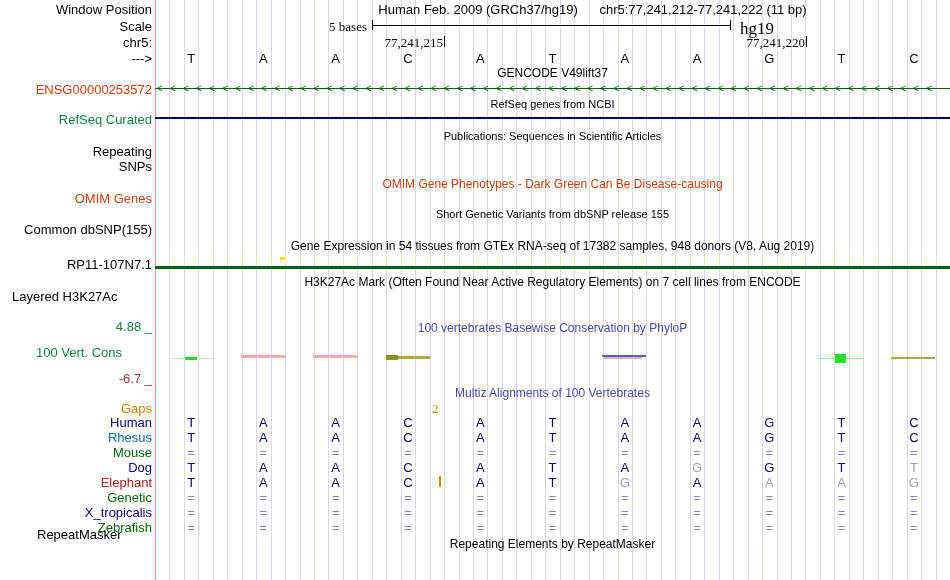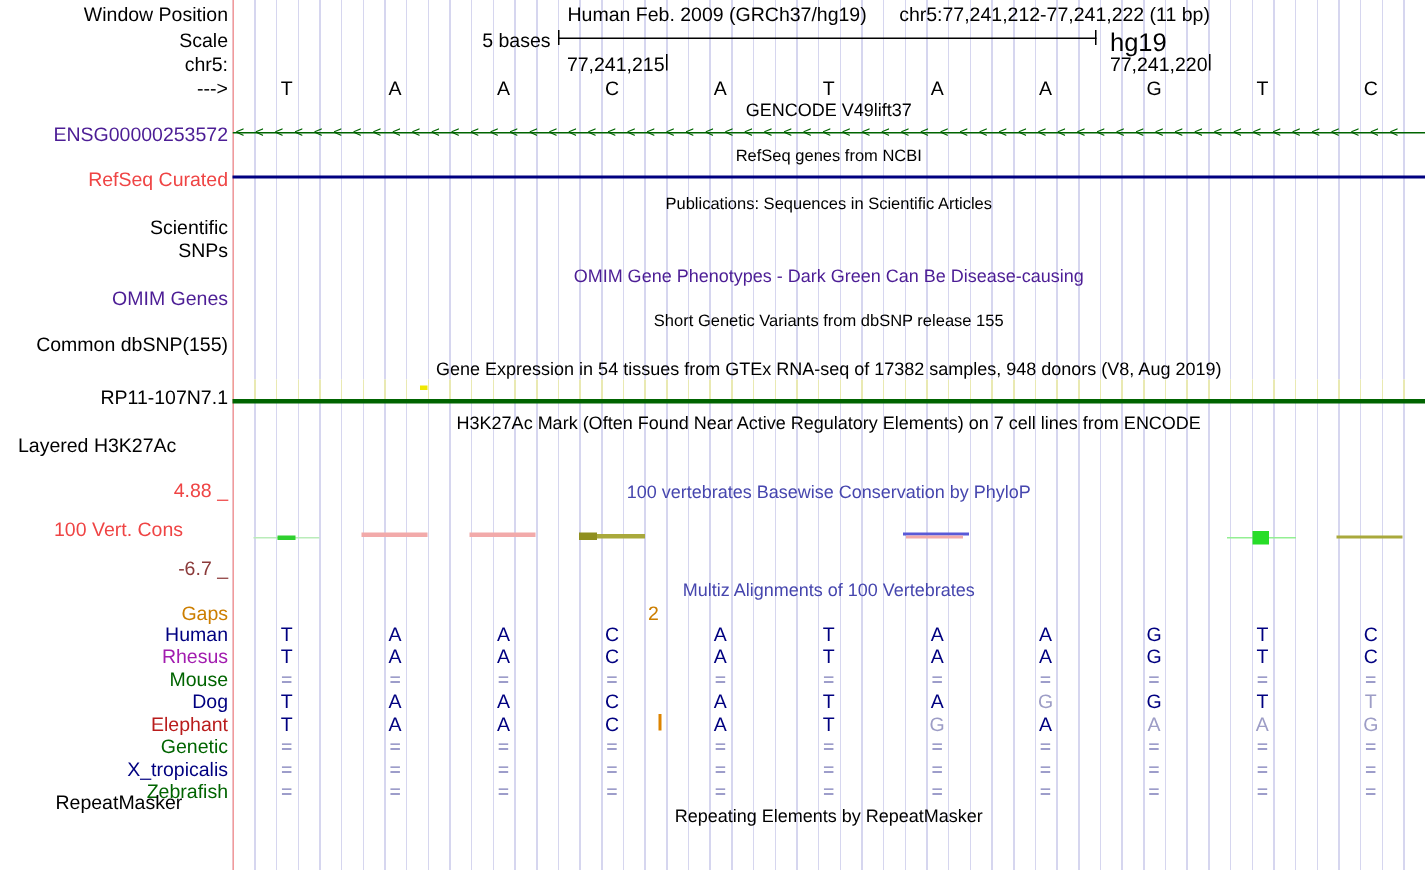--- a/index.html
+++ b/index.html
@@ -1,24 +1,24 @@
 <!DOCTYPE html>
 <html><head>
 <meta charset="utf-8">
 <style>
   html,body{margin:0;padding:0;background:#fff;}
   #page{position:relative;width:950px;height:580px;background:#fff;overflow:hidden;
         font-family:"Liberation Sans",sans-serif;color:#000;}
-  .abs{position:absolute;white-space:nowrap;}
+  .abs{position:absolute;white-space:nowrap;font-family:Liberation Serif, serif;}
   .lbl{position:absolute;right:798px;font-size:13px;white-space:nowrap;text-align:right;}
   .lbl-left{position:absolute;left:12px;font-size:13px;white-space:nowrap;}
   .ctitle{position:absolute;left:155px;width:795px;text-align:center;font-size:12px;white-space:nowrap;}
   .small{font-size:11px;}
-  .navy{color:#ef4444;padding-left:24px;}
-  .green{color:#4c1d95;}
+  .navy{color:#15803d;padding-left:24px;}
+  .green{color:#c2410c;}
   .bluet{color:#4646ae;}
   .maroon{color:#8b3a3a;}
   .orange{color:#cc7e00;}
   #gridlines{position:absolute;left:155px;top:0;width:795px;height:580px;
      background-image:repeating-linear-gradient(to right,#d6d6ef 0px,#d6d6ef 1px,transparent 1px,transparent 14.4545px);}
   #gtex-band{position:absolute;left:155px;top:253px;width:795px;height:13px;background-color:#fff;
      background-image:repeating-linear-gradient(to right,#e9e9b2 0px,#e9e9b2 1px,transparent 1px,transparent 14.4545px);}
   #pos-marker{position:absolute;left:155px;top:0;width:1px;height:580px;background:#f29a9a;}
   .hline{position:absolute;background:#000;}
   .tick{position:absolute;width:1px;background:#000;}
@@ -84,21 +84,21 @@
 <div id="ensg-arrows">
   <div id="ensg-arrow-line"></div>
   <div id="ensg-arrow-text">&lt;&lt;&lt;&lt;&lt;&lt;&lt;&lt;&lt;&lt;&lt;&lt;&lt;&lt;&lt;&lt;&lt;&lt;&lt;&lt;&lt;&lt;&lt;&lt;&lt;&lt;&lt;&lt;&lt;&lt;&lt;&lt;&lt;&lt;&lt;&lt;&lt;&lt;&lt;&lt;&lt;&lt;&lt;&lt;&lt;&lt;&lt;&lt;&lt;&lt;&lt;&lt;&lt;&lt;&lt;&lt;&lt;&lt;&lt;&lt;</div>
 </div>
 
 <div class="ctitle small" style="top:98px">RefSeq genes from NCBI</div>
 <div class="lbl navy" style="top:112px">RefSeq Curated</div>
 <div id="refseq-line"></div>
 
 <div class="ctitle small" style="top:130px">Publications: Sequences in Scientific Articles</div>
-<div class="lbl" style="top:144px">Scientific</div>
+<div class="lbl" style="top:144px">Repeating</div>
 <div class="lbl" style="top:159px">SNPs</div>
 
 <div class="ctitle green" style="top:177px">OMIM Gene Phenotypes - Dark Green Can Be Disease-causing</div>
 <div class="lbl green" style="top:191px">OMIM Genes</div>
 
 <div class="ctitle small" style="top:208px">Short Genetic Variants from dbSNP release 155</div>
 <div class="lbl" style="top:222px">Common dbSNP(155)</div>
 
 <div class="ctitle" style="top:239px">Gene Expression in 54 tissues from GTEx RNA-seq of 17382 samples, 948 donors (V8, Aug 2019)</div>
 <div class="lbl" style="top:257px">RP11-107N7.1</div>
@@ -135,21 +135,21 @@
       <div class="aln-cell" style="left: 263.409px; top: 415px;">A</div>
       <div class="aln-cell" style="left: 335.682px; top: 415px;">A</div>
       <div class="aln-cell" style="left: 407.955px; top: 415px;">C</div>
       <div class="aln-cell" style="left: 480.227px; top: 415px;">A</div>
       <div class="aln-cell" style="left: 552.5px; top: 415px;">T</div>
       <div class="aln-cell" style="left: 624.773px; top: 415px;">A</div>
       <div class="aln-cell" style="left: 697.045px; top: 415px;">A</div>
       <div class="aln-cell" style="left: 769.318px; top: 415px;">G</div>
       <div class="aln-cell" style="left: 841.591px; top: 415px;">T</div>
       <div class="aln-cell" style="left: 913.864px; top: 415px;">C</div>
-      <div class="lbl" style="top: 430px; color: #a21caf;">Rhesus</div>
+      <div class="lbl" style="top: 430px; color: #0369a1;">Rhesus</div>
       <div class="aln-cell" style="left: 191.136px; top: 430px;">T</div>
       <div class="aln-cell" style="left: 263.409px; top: 430px;">A</div>
       <div class="aln-cell" style="left: 335.682px; top: 430px;">A</div>
       <div class="aln-cell" style="left: 407.955px; top: 430px;">C</div>
       <div class="aln-cell" style="left: 480.227px; top: 430px;">A</div>
       <div class="aln-cell" style="left: 552.5px; top: 430px;">T</div>
       <div class="aln-cell" style="left: 624.773px; top: 430px;">A</div>
       <div class="aln-cell" style="left: 697.045px; top: 430px;">A</div>
       <div class="aln-cell" style="left: 769.318px; top: 430px;">G</div>
       <div class="aln-cell" style="left: 841.591px; top: 430px;">T</div>

